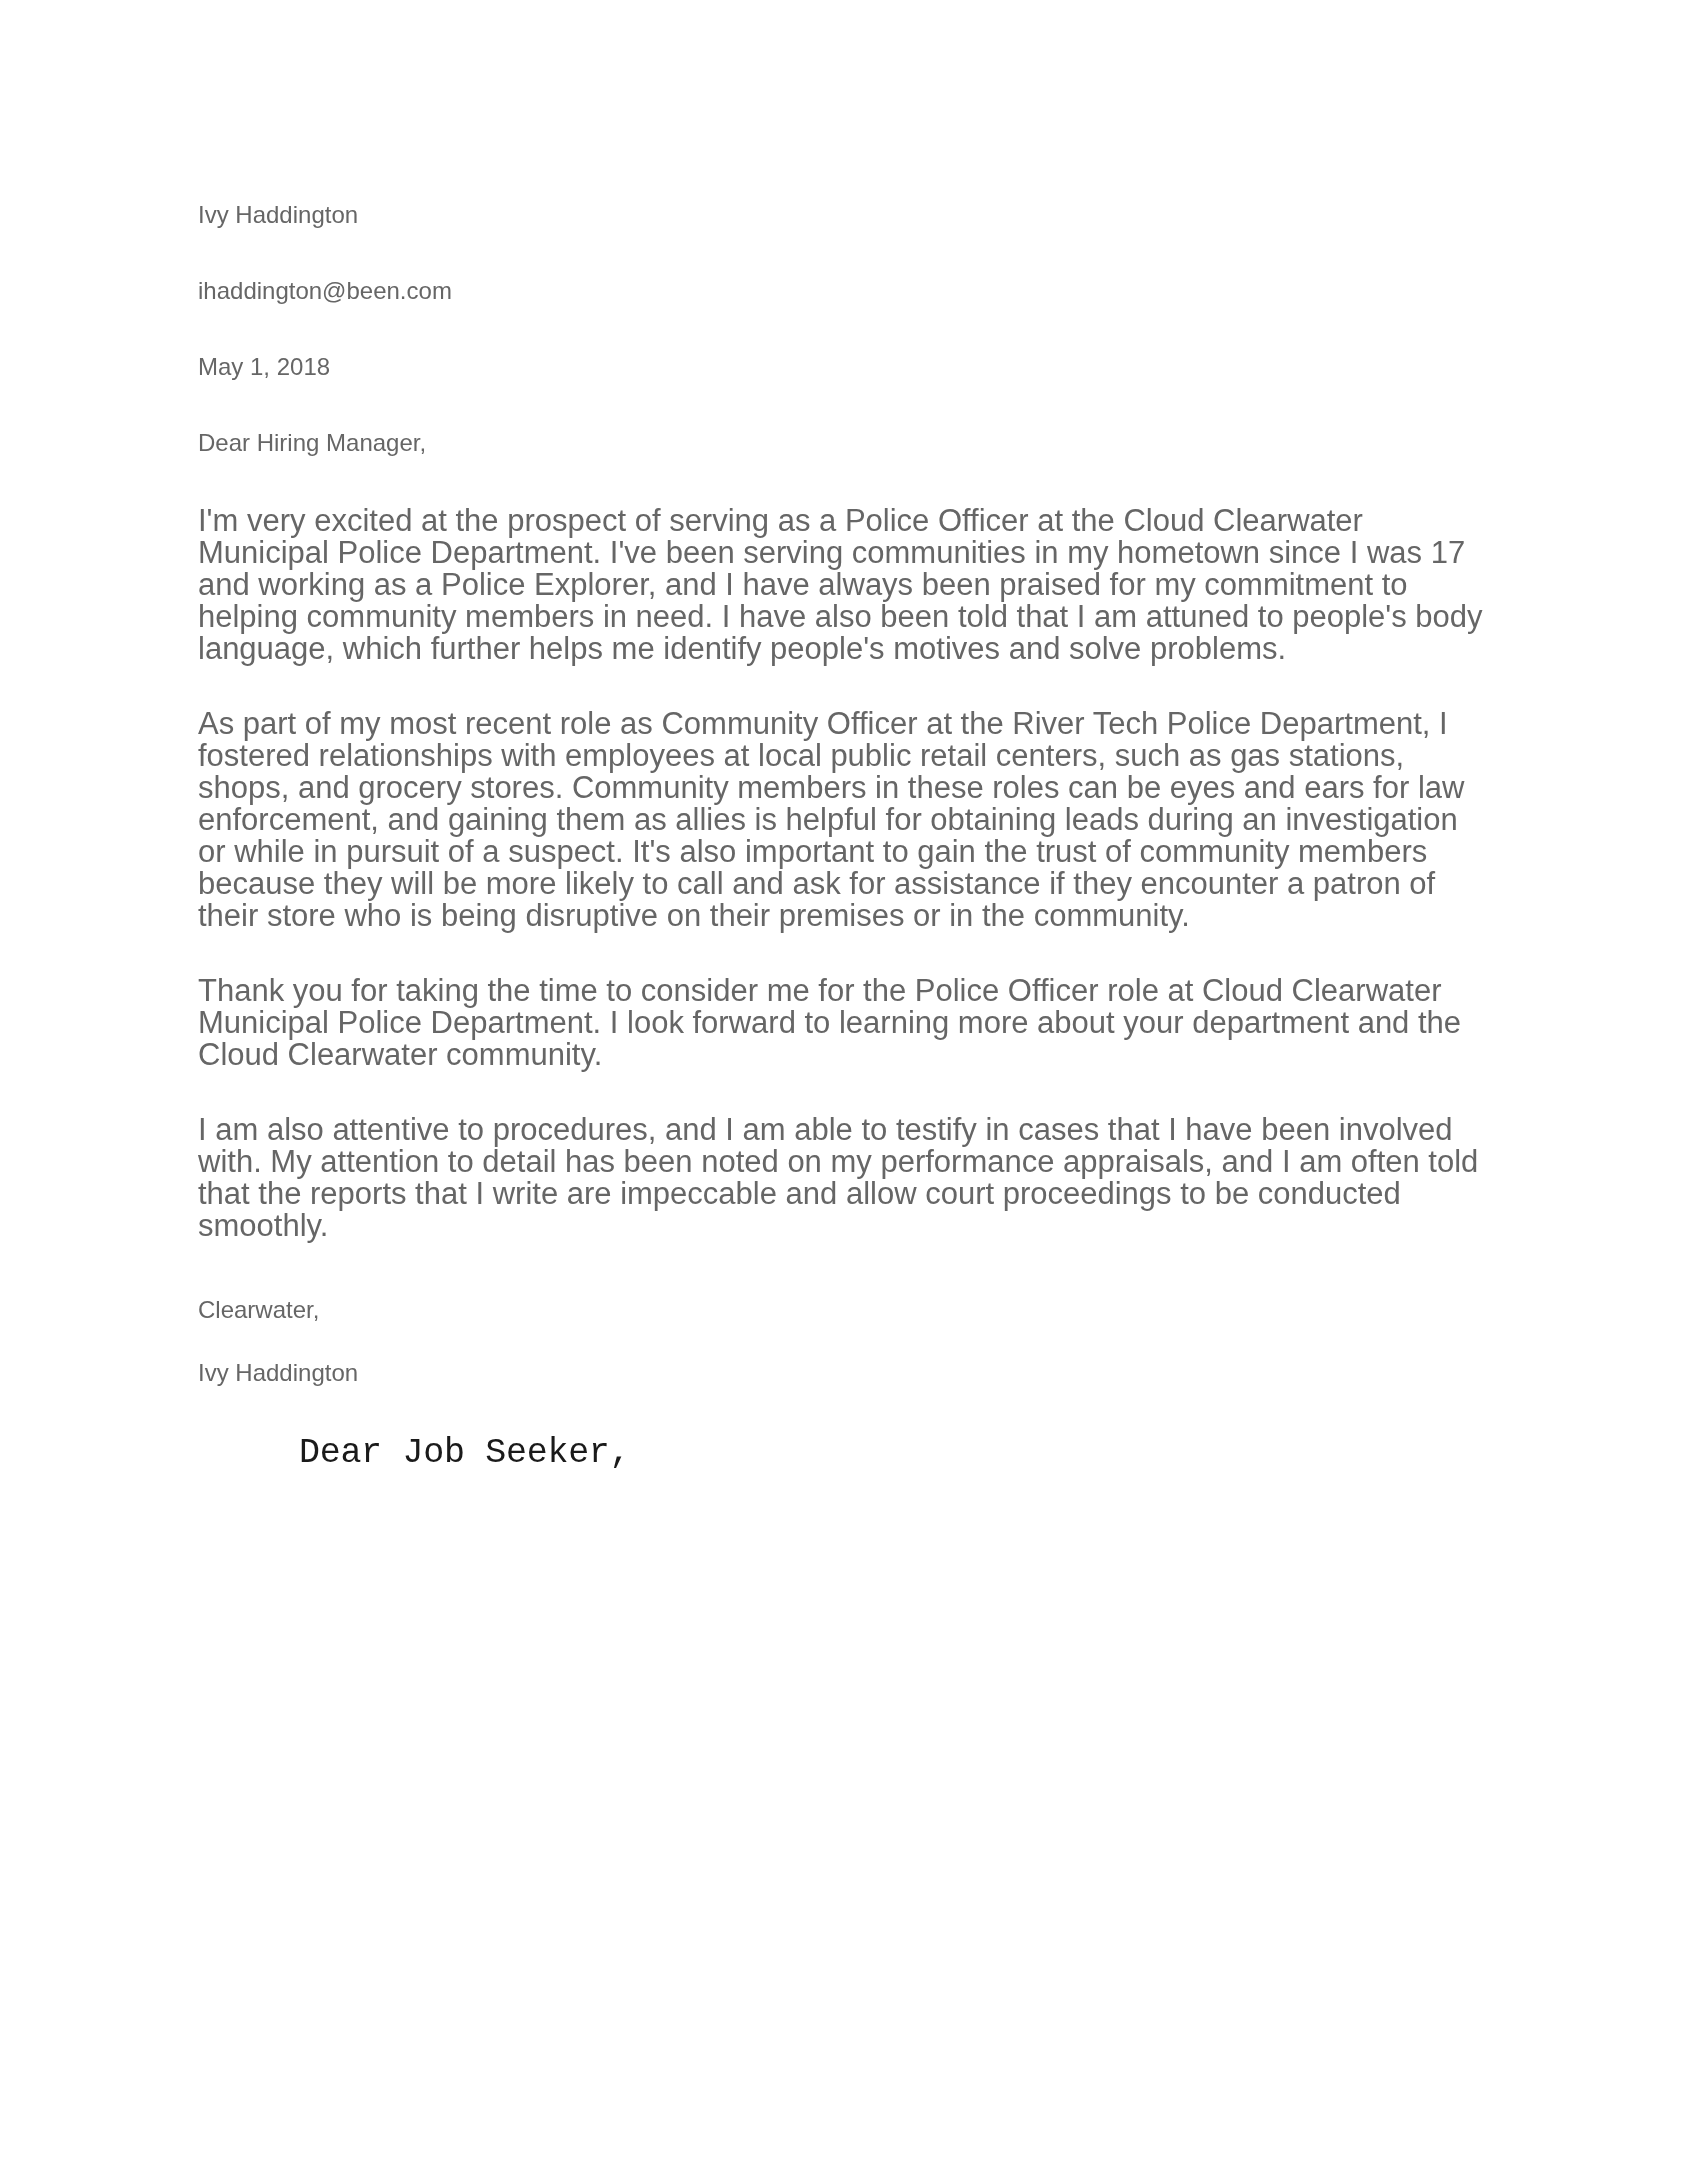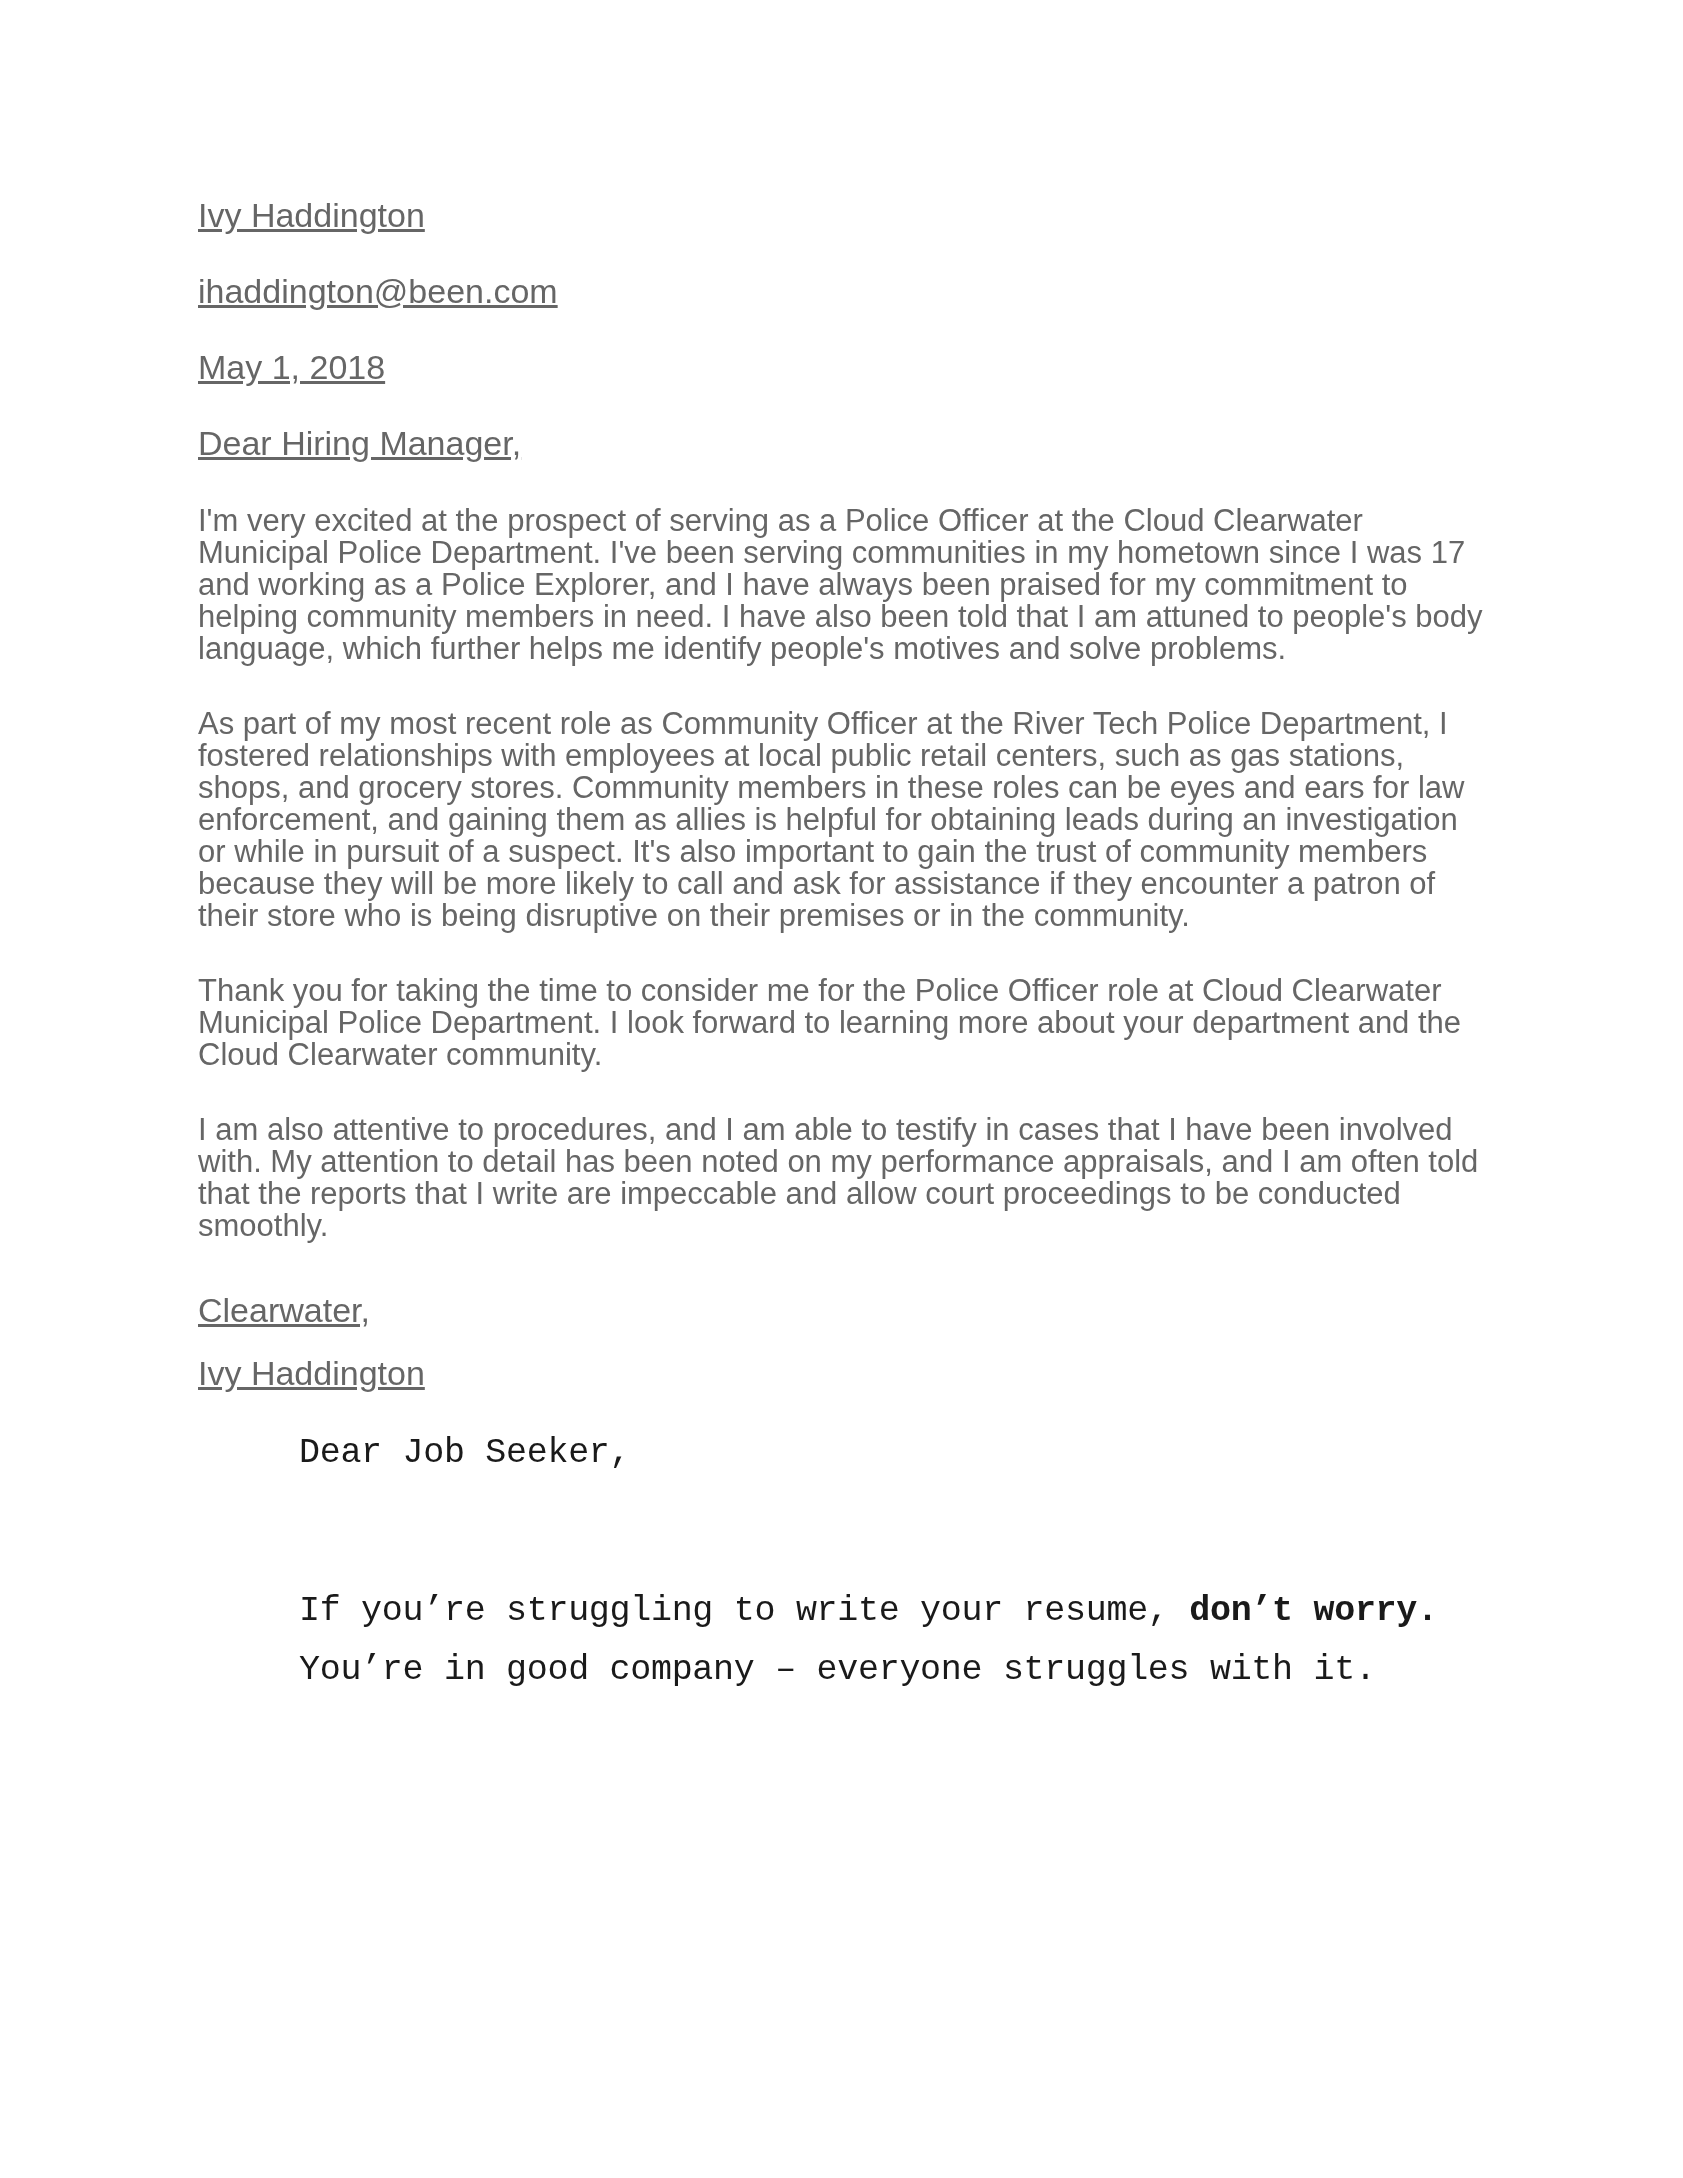--- a/index.html
+++ b/index.html
@@ -20,25 +20,24 @@
     background: #ffffff;
   }
   .letter {
     position: absolute;
     left: 198px;
     top: 190px;
     width: 1287px;
     color: #666666;
   }
   .hline {
-    font-size: 34px;
+    font-size: 24px;
     line-height: 50px;
     margin: 0 0 26px 0;
     white-space: pre-wrap;
-    text-decoration: underline;
   }
   .hline.salutation {
     margin-bottom: 37px;
   }
   .para {
     font-size: 31px;
     line-height: 32px;
     margin: 0 0 43px 0;
   }
   .hline.closing {
@@ -81,17 +80,16 @@
     <p class="para">I'm very excited at the prospect of serving as a Police Officer at the Cloud Clearwater Municipal Police Department. I've been serving communities in my hometown since I was 17 and working as a Police Explorer, and I have always been praised for my commitment to helping community members in need. I have also been told that I am attuned to people's body language, which further helps me identify people's motives and solve problems.</p>
     <p class="para">As part of my most recent role as Community Officer at the River Tech Police Department, I fostered relationships with employees at local public retail centers, such as gas stations, shops, and grocery stores. Community members in these roles can be eyes and ears for law enforcement, and gaining them as allies is helpful for obtaining leads during an investigation or while in pursuit of a suspect. It's also important to gain the trust of community members because they will be more likely to call and ask for assistance if they encounter a patron of their store who is being disruptive on their premises or in the community.</p>
     <p class="para">Thank you for taking the time to consider me for the Police Officer role at Cloud Clearwater Municipal Police Department. I look forward to learning more about your department and the Cloud Clearwater community.</p>
     <p class="para">I am also attentive to procedures, and I am able to testify in cases that I have been involved with. My attention to detail has been noted on my performance appraisals, and I am often told that the reports that I write are impeccable and allow court proceedings to be conducted smoothly.</p>
 
     <p class="hline closing">Clearwater,</p>
     <p class="hline signature">Ivy Haddington</p>
 
     <div class="note" style="color: rgb(26, 26, 26);">
       <p class="note-salutation">Dear Job Seeker,</p>
-      <p class="note-body"><span>If you’re struggling to write your resume, </span><b>don’t worry.</b><span> You’re in good company – everyone struggles with it.</span></p>
     </div>
   </div>
 </div>
 
 
 </body></html>

